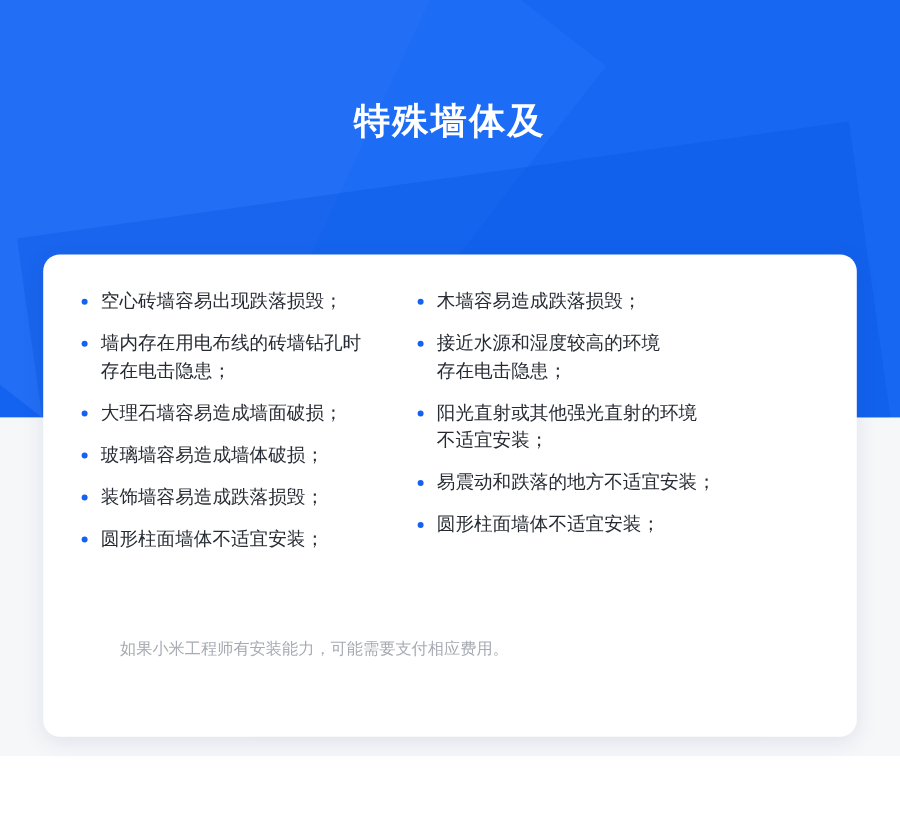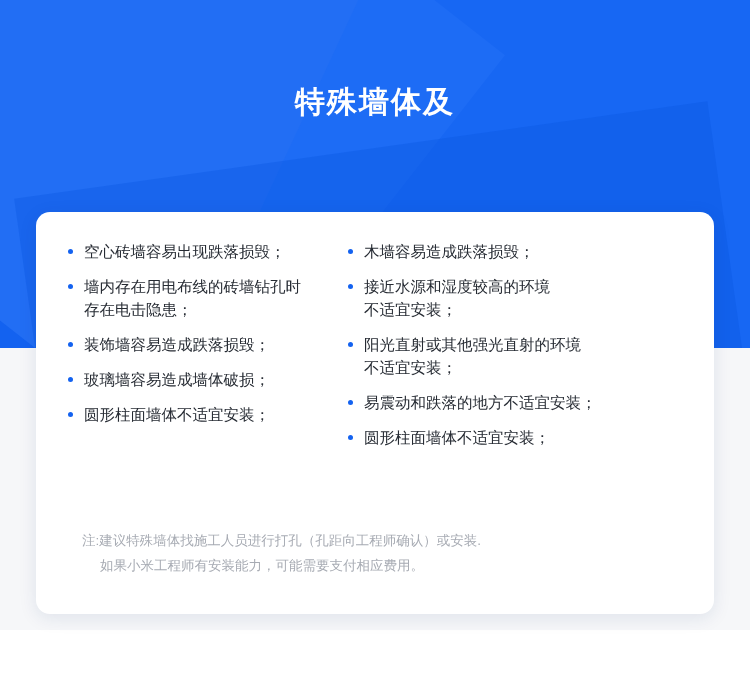--- a/index.html
+++ b/index.html
@@ -187,61 +187,64 @@
               <span class="dot"></span>
               <span class="txt">空心砖墙容易出现跌落损毁；</span>
             </li>
           <li>
               <span class="dot"></span>
               <span class="txt">墙内存在用电布线的砖墙钻孔时
 存在电击隐患；</span>
             </li>
           <li>
               <span class="dot"></span>
+              <span class="txt">大理石墙容易造成墙面破损；</span>
+            </li>
+          <li>
+              <span class="dot"></span>
+              <span class="txt">玻璃墙容易造成墙体破损；</span>
+            </li>
+          <li>
+              <span class="dot"></span>
               <span class="txt">装饰墙容易造成跌落损毁；</span>
-            </li>
-          <li>
-              <span class="dot"></span>
-              <span class="txt">玻璃墙容易造成墙体破损；</span>
             </li>
           <li>
               <span class="dot"></span>
               <span class="txt">圆形柱面墙体不适宜安装；</span>
             </li>
         </ul>
       </div>
 
       <div class="col right">
         <ul class="bullets">
           <li>
               <span class="dot"></span>
               <span class="txt">木墙容易造成跌落损毁；</span>
             </li>
           <li>
               <span class="dot"></span>
               <span class="txt">接近水源和湿度较高的环境
-不适宜安装；</span>
+存在电击隐患；</span>
             </li>
           <li>
               <span class="dot"></span>
               <span class="txt">阳光直射或其他强光直射的环境
 不适宜安装；</span>
             </li>
           <li>
               <span class="dot"></span>
               <span class="txt">易震动和跌落的地方不适宜安装；</span>
             </li>
           <li>
               <span class="dot"></span>
               <span class="txt">圆形柱面墙体不适宜安装；</span>
             </li>
         </ul>
       </div>
 
     </div>
 
     <div class="note">
-      <span>注:建议特殊墙体找施工人员进行打孔（孔距向工程师确认）或安装.</span>
       <span class="l2">如果小米工程师有安装能力，可能需要支付相应费用。</span>
     </div>
   </div>
 
 </div>
 
 </body></html>

